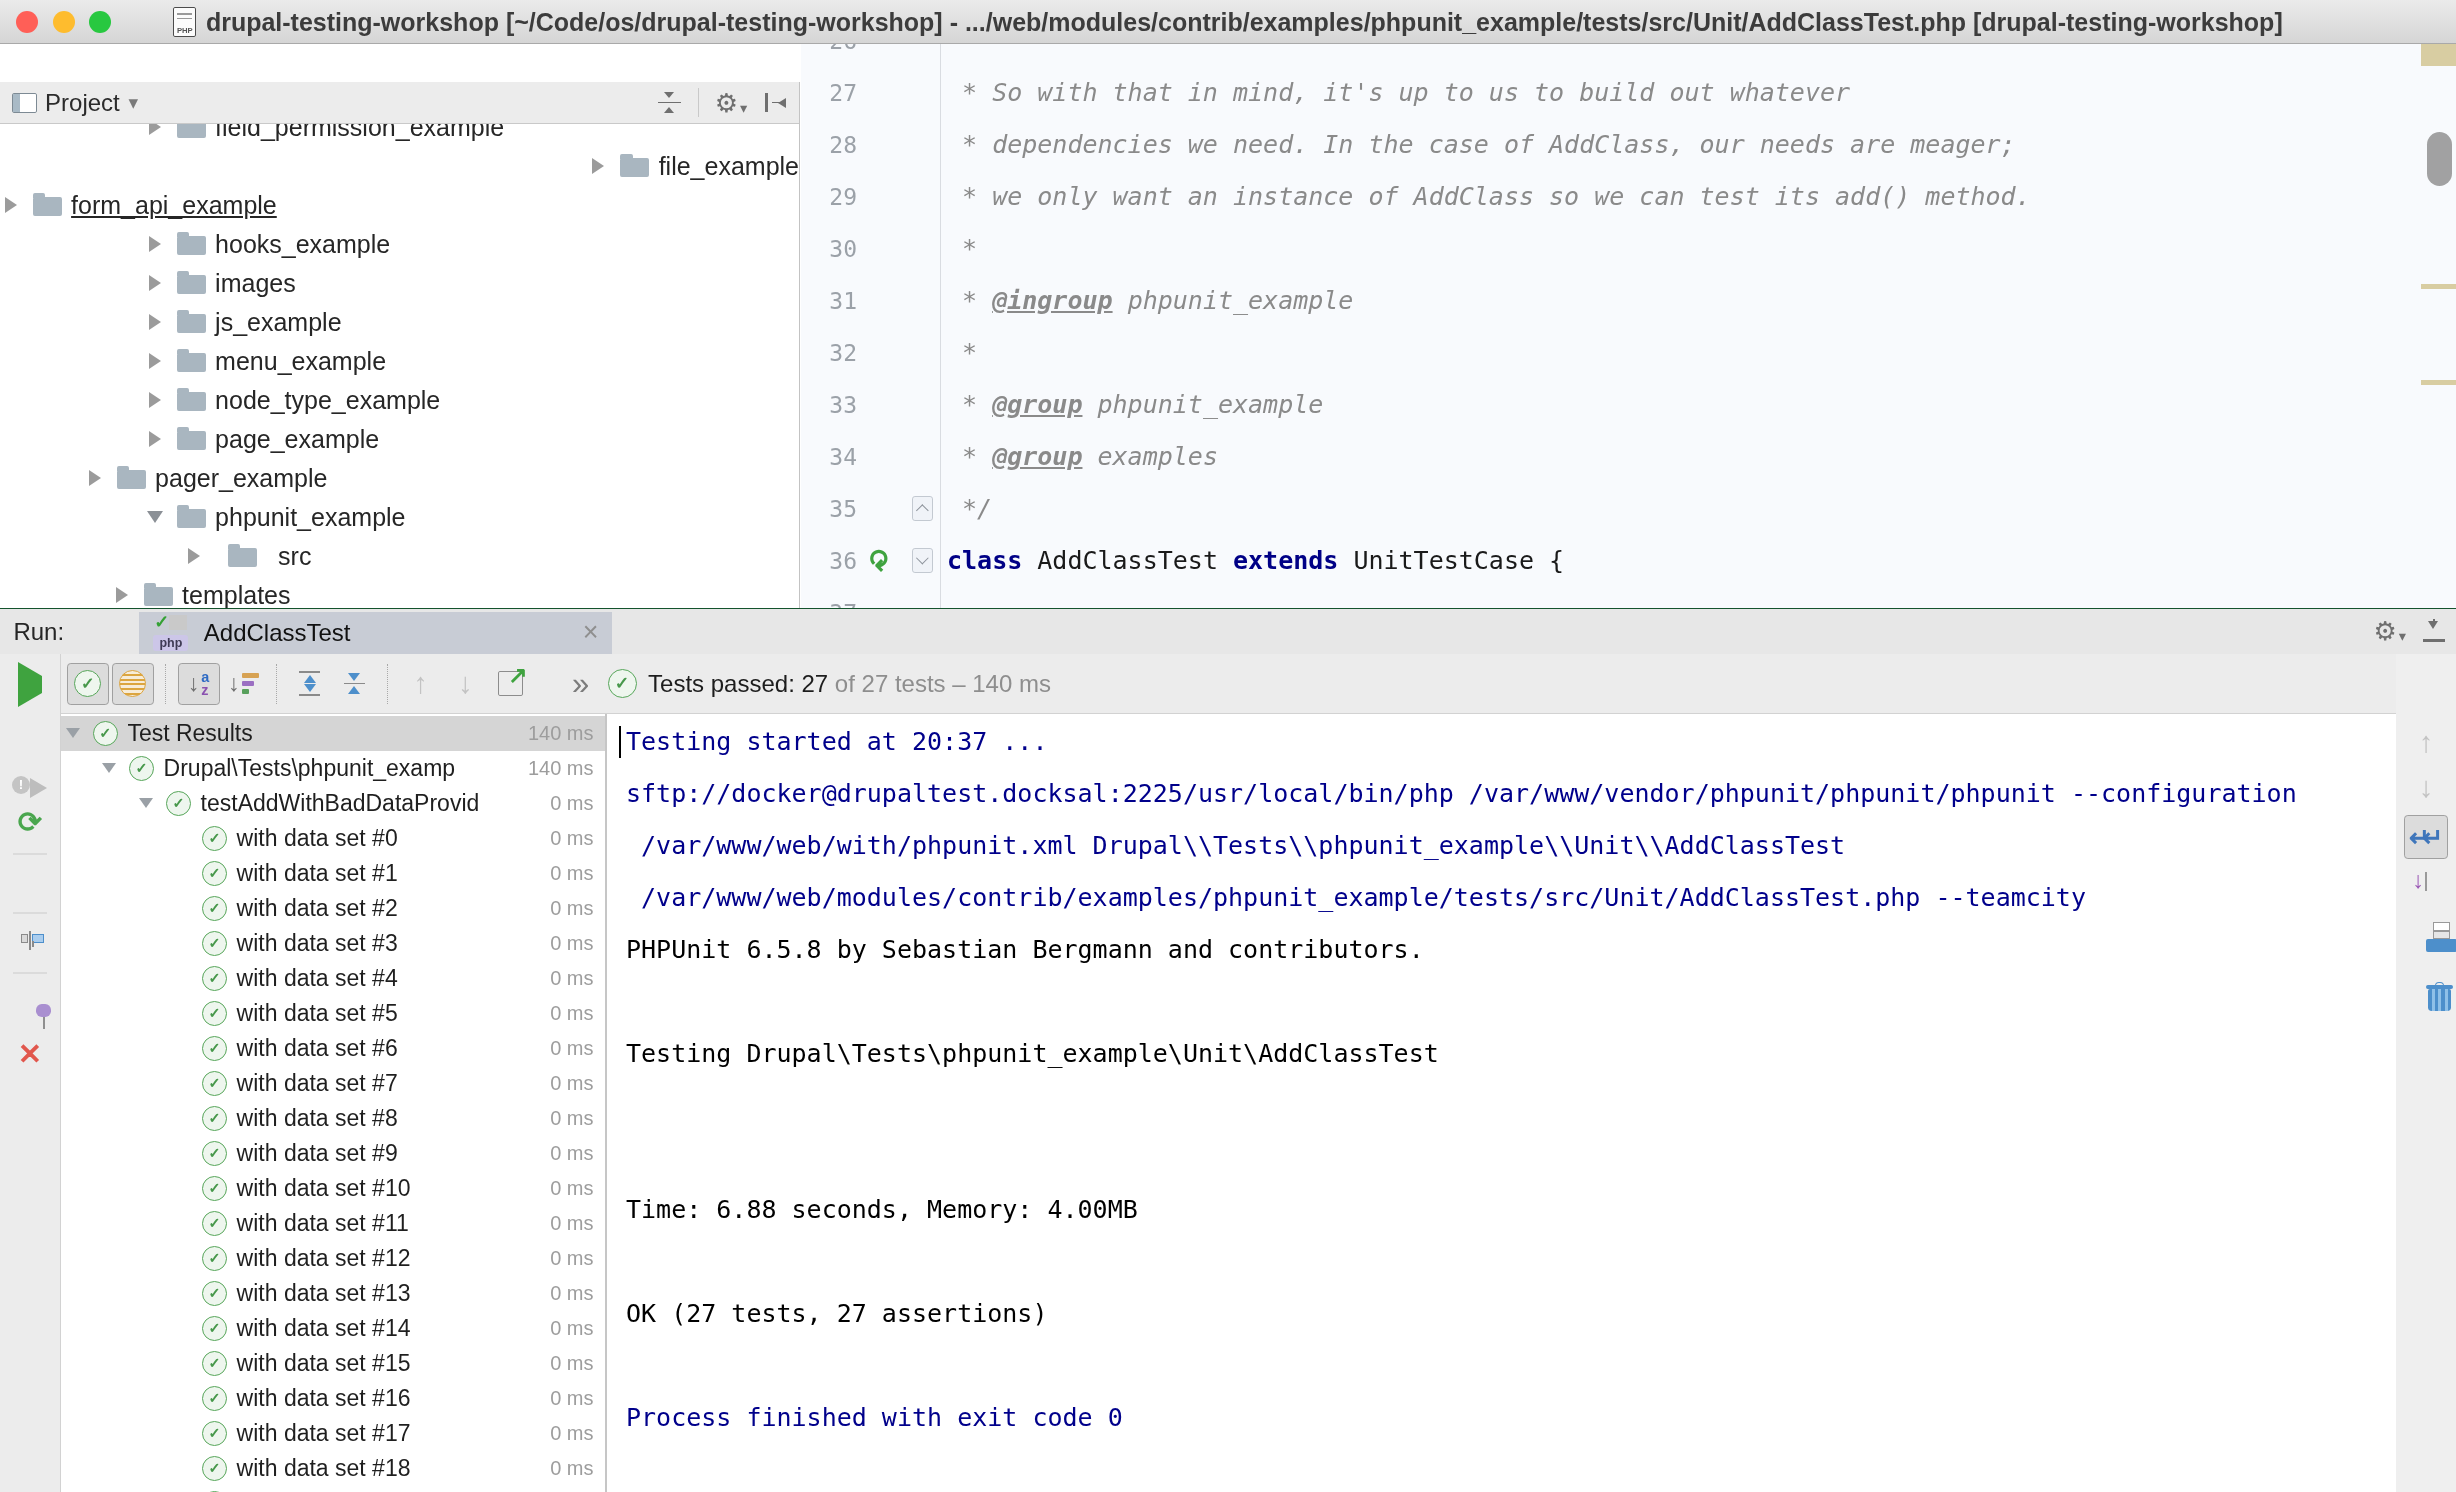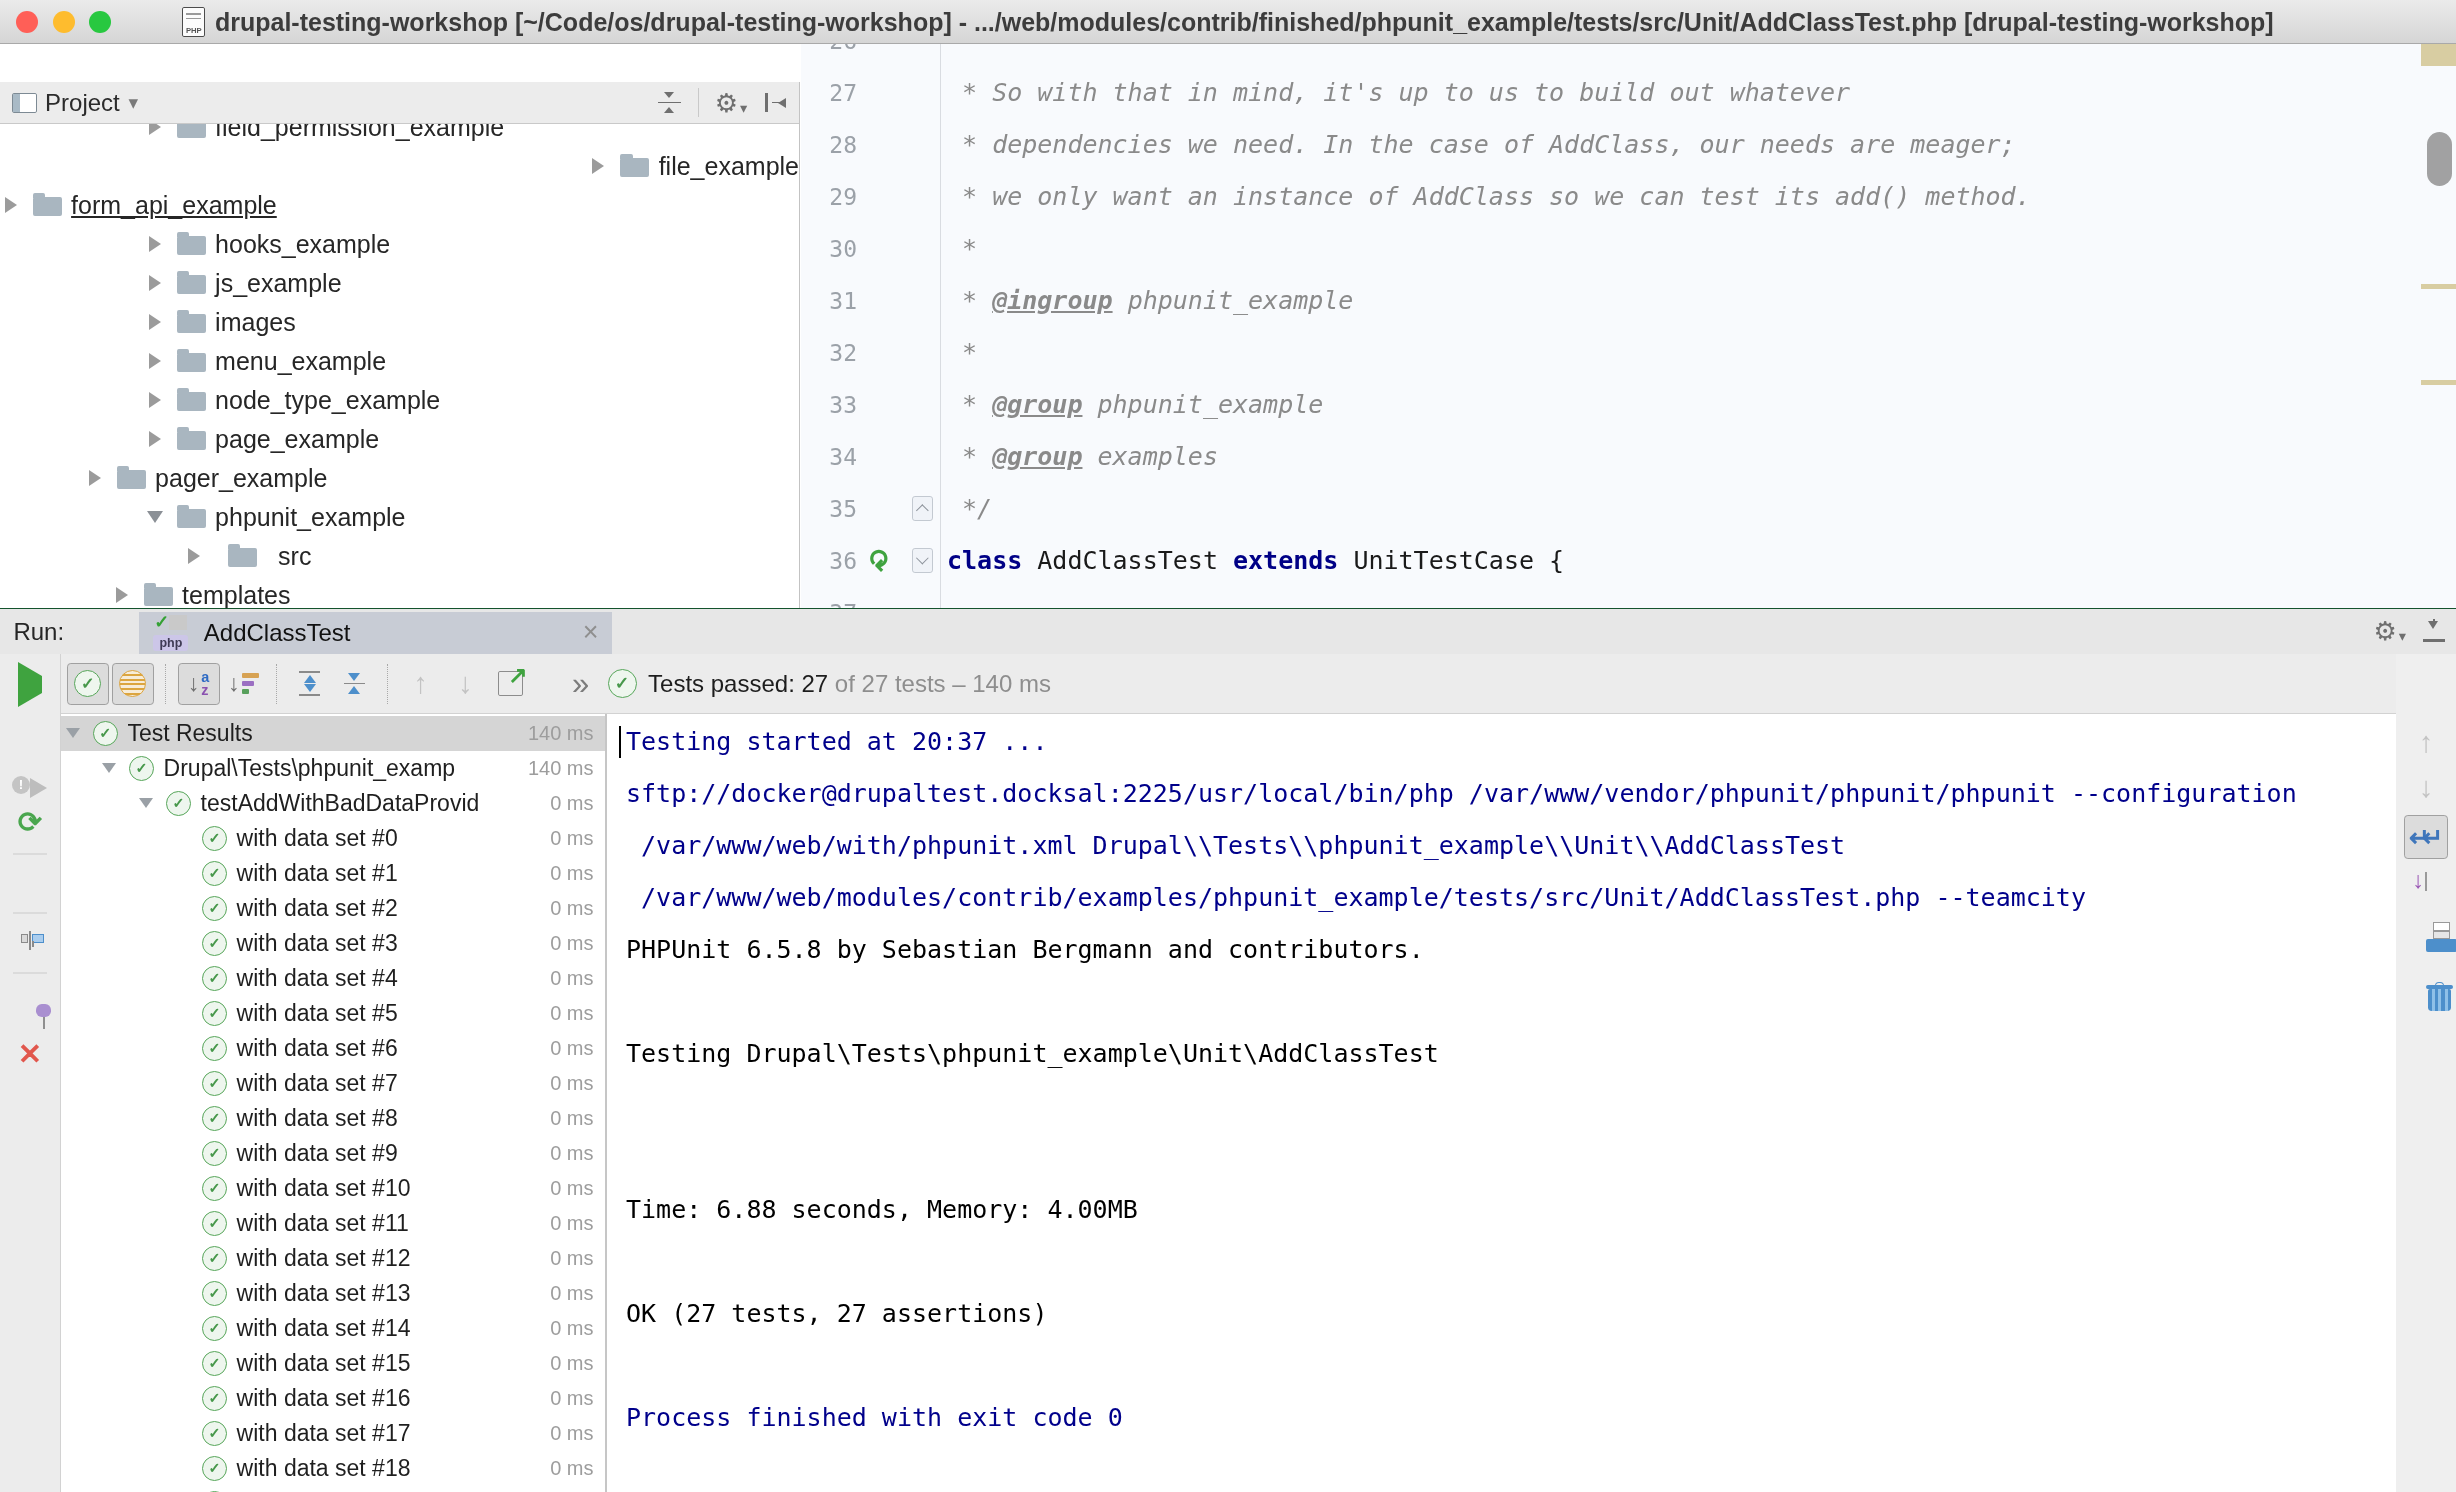--- a/index.html
+++ b/index.html
@@ -228,21 +228,21 @@
   <div class="titlebar">
     <span class="traffic t-red"></span>
     <span class="traffic t-yellow"></span>
     <span class="traffic t-green"></span>
     <div class="tb-title">
       <span class="doc-icon">
         <span class="doc-ln l1"></span>
           <span class="doc-ln l2"></span>
         <span class="php-small">PHP</span>
       </span>
-      <span>drupal-testing-workshop [~/Code/os/drupal-testing-workshop] - .../web/modules/contrib/finished/phpunit_example/tests/src/Unit/AddClassTest.php [drupal-testing-workshop]</span>
+      <span>drupal-testing-workshop [~/Code/os/drupal-testing-workshop] - .../web/modules/contrib/examples/phpunit_example/tests/src/Unit/AddClassTest.php [drupal-testing-workshop]</span>
     </div>
   </div>
 
   <div class="main">
 
     <div class="project-panel">
       <div class="pp-header">
         <span class="proj-icon"></span>
         <span class="pp-title">Project</span>
         <span class="pp-caret">▾</span>
@@ -292,28 +292,28 @@
                 <span class="tri-r"></span>
               </span>
               <span class="folder"></span>
               <span class="pt-label">hooks_example</span>
             </div>
             <div class="pt-row" style="padding-left: 144px;">
               <span class="pt-exp">
                 <span class="tri-r"></span>
               </span>
               <span class="folder"></span>
+              <span class="pt-label">images</span>
+            </div>
+            <div class="pt-row" style="padding-left: 144px;">
+              <span class="pt-exp">
+                <span class="tri-r"></span>
+              </span>
+              <span class="folder"></span>
               <span class="pt-label">js_example</span>
-            </div>
-            <div class="pt-row" style="padding-left: 144px;">
-              <span class="pt-exp">
-                <span class="tri-r"></span>
-              </span>
-              <span class="folder"></span>
-              <span class="pt-label">images</span>
             </div>
             <div class="pt-row" style="padding-left: 144px;">
               <span class="pt-exp">
                 <span class="tri-r"></span>
               </span>
               <span class="folder"></span>
               <span class="pt-label">menu_example</span>
             </div>
             <div class="pt-row" style="padding-left: 144px;">
               <span class="pt-exp">

